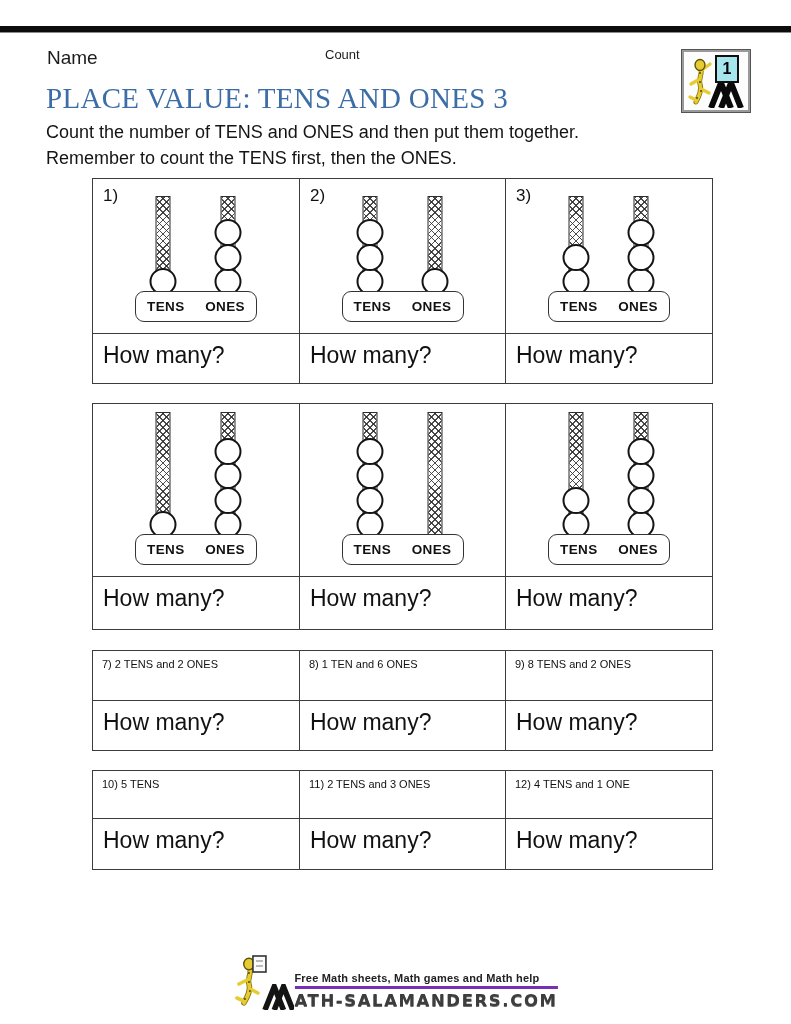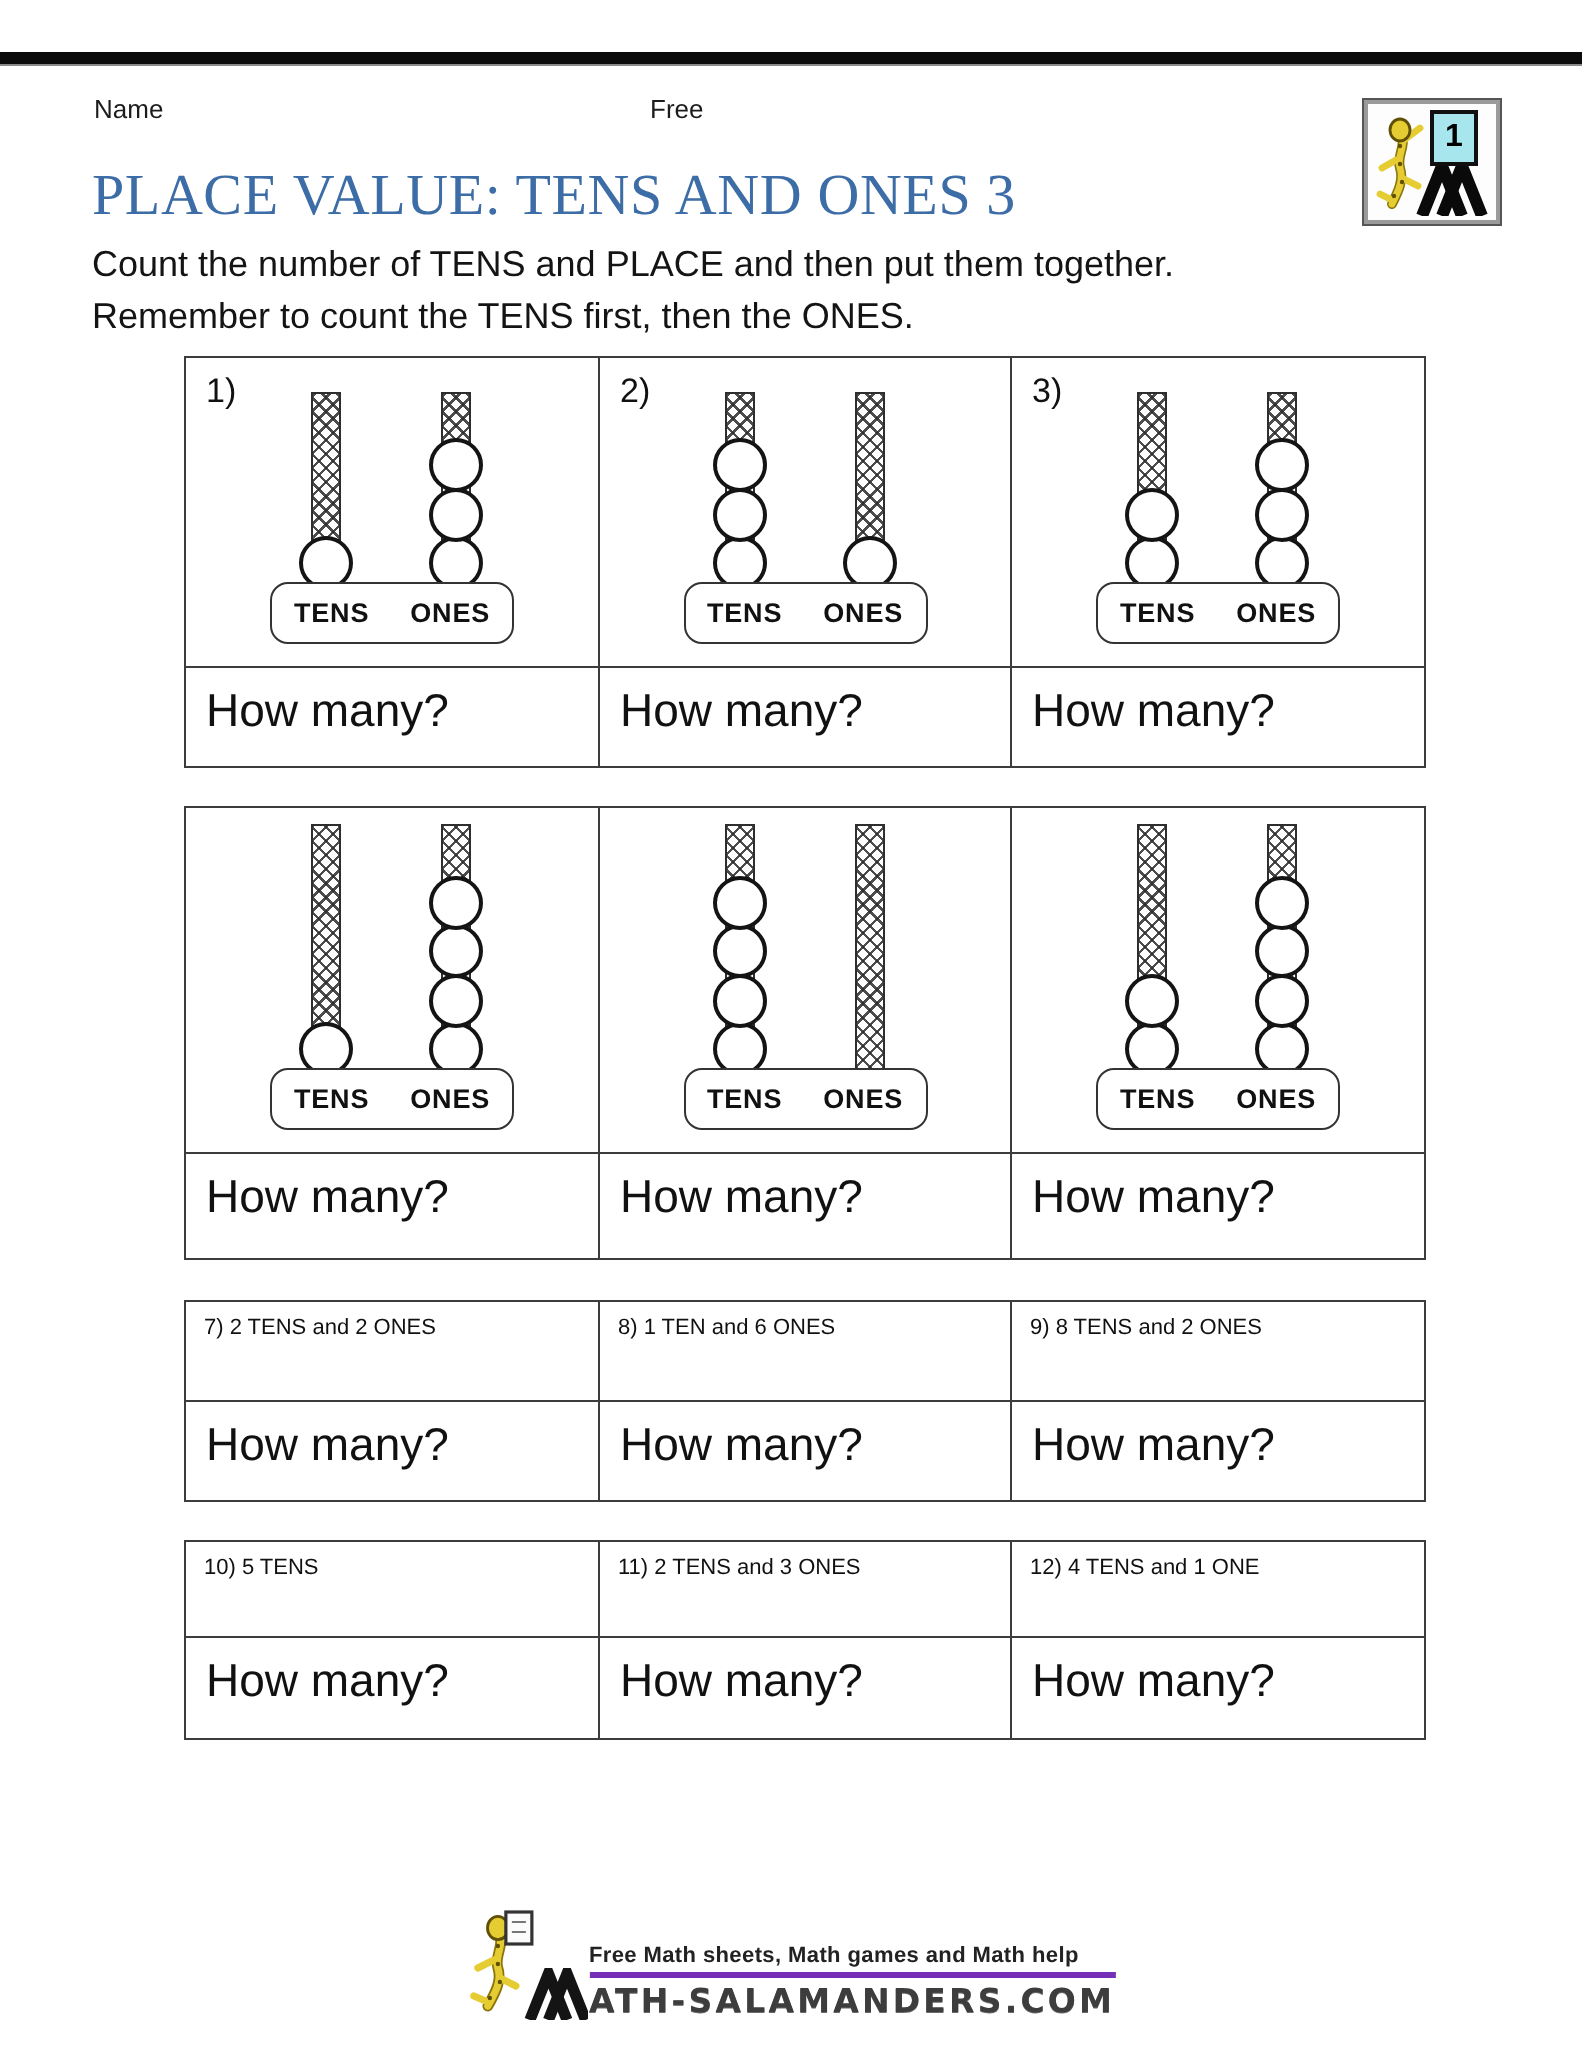--- a/index.html
+++ b/index.html
@@ -4,21 +4,21 @@
 <style>
   html,body{margin:0;padding:0;background:#fff;}
   #page{
     position:relative; width:791px; height:1024px; background:#fff;
     font-family:"Liberation Sans", sans-serif; color:#1a1a1a; overflow:hidden;
   }
   
   .topline{position:absolute; left:0; top:26px; width:791px; height:6px;
     background:#0c0c0c; border-bottom:1px solid #8a8a8a;}
   
-  .name-label{position:absolute; left:47px; top:47px; font-size:13px; color:#1c1c1c;}
+  .name-label{position:absolute; left:47px; top:47px; font-size:19px; color:#1c1c1c;}
   .date-label{position:absolute; left:325px; top:47px; font-size:13px; color:#1c1c1c;}
   .hlogo{position:absolute; left:682px; top:50px; width:64px; height:58px;
     border:2px solid #9a9a9a; outline:1px solid #555; background:#fdfdfd;}
   .hcard{position:absolute; right:9px; top:3px; width:20px; height:24px;
     background:var(--card-cyan,#a8e6ee); border:2px solid #101010;
     display:flex; align-items:center; justify-content:center;
     font-weight:bold; font-size:16px; color:#000;}
   .hm{position:absolute; right:4px; bottom:2px;}
   .hsala{position:absolute; left:3px; top:6px;}
   
@@ -68,21 +68,21 @@
     text-shadow:0 .5px 0 #6a6a6a;}
 </style>
 </head>
 <body>
 
 <div id="page">
 
   <div class="topline"></div>
 
   <div class="name-label">Name</div>
-  <div class="date-label">Free</div>
+  <div class="date-label">Count</div>
 
   <div class="hlogo">
     <svg class="hsala" width="26" height="50" viewBox="0 0 26 50">
       <g fill="none" stroke="#8a7608" stroke-width="5" stroke-linecap="round">
         <path d="M13,8 C17,14 11,20 13,26 C15,32 12,38 9,44"></path>
       </g>
       <g fill="none" stroke="#e6cc33" stroke-width="3.4" stroke-linecap="round">
         <path d="M13,8 C17,14 11,20 13,26 C15,32 12,38 9,44"></path>
         <path d="M15,12 L23,6"></path>
           <path d="M11,22 L4,26"></path>
@@ -104,21 +104,21 @@
       </g>
     </svg>
     <div class="hcard">
       <span>1</span>
     </div>
   </div>
 
   <div class="title">PLACE VALUE: TENS AND ONES 3</div>
 
   <div class="instructions">
-    <div>Count the number of TENS and PLACE and then put them together.</div>
+    <div>Count the number of TENS and ONES and then put them together.</div>
     <div>Remember to count the TENS first, then the ONES.</div>
   </div>
 
   <div class="ptable" id="table1">
     <div class="cell c0 r0">
       <span class="pnum">1)</span>
       <div class="abacus">
         <div class="rods">
             <div class="rodcol tens">
               <div class="rod"></div>

